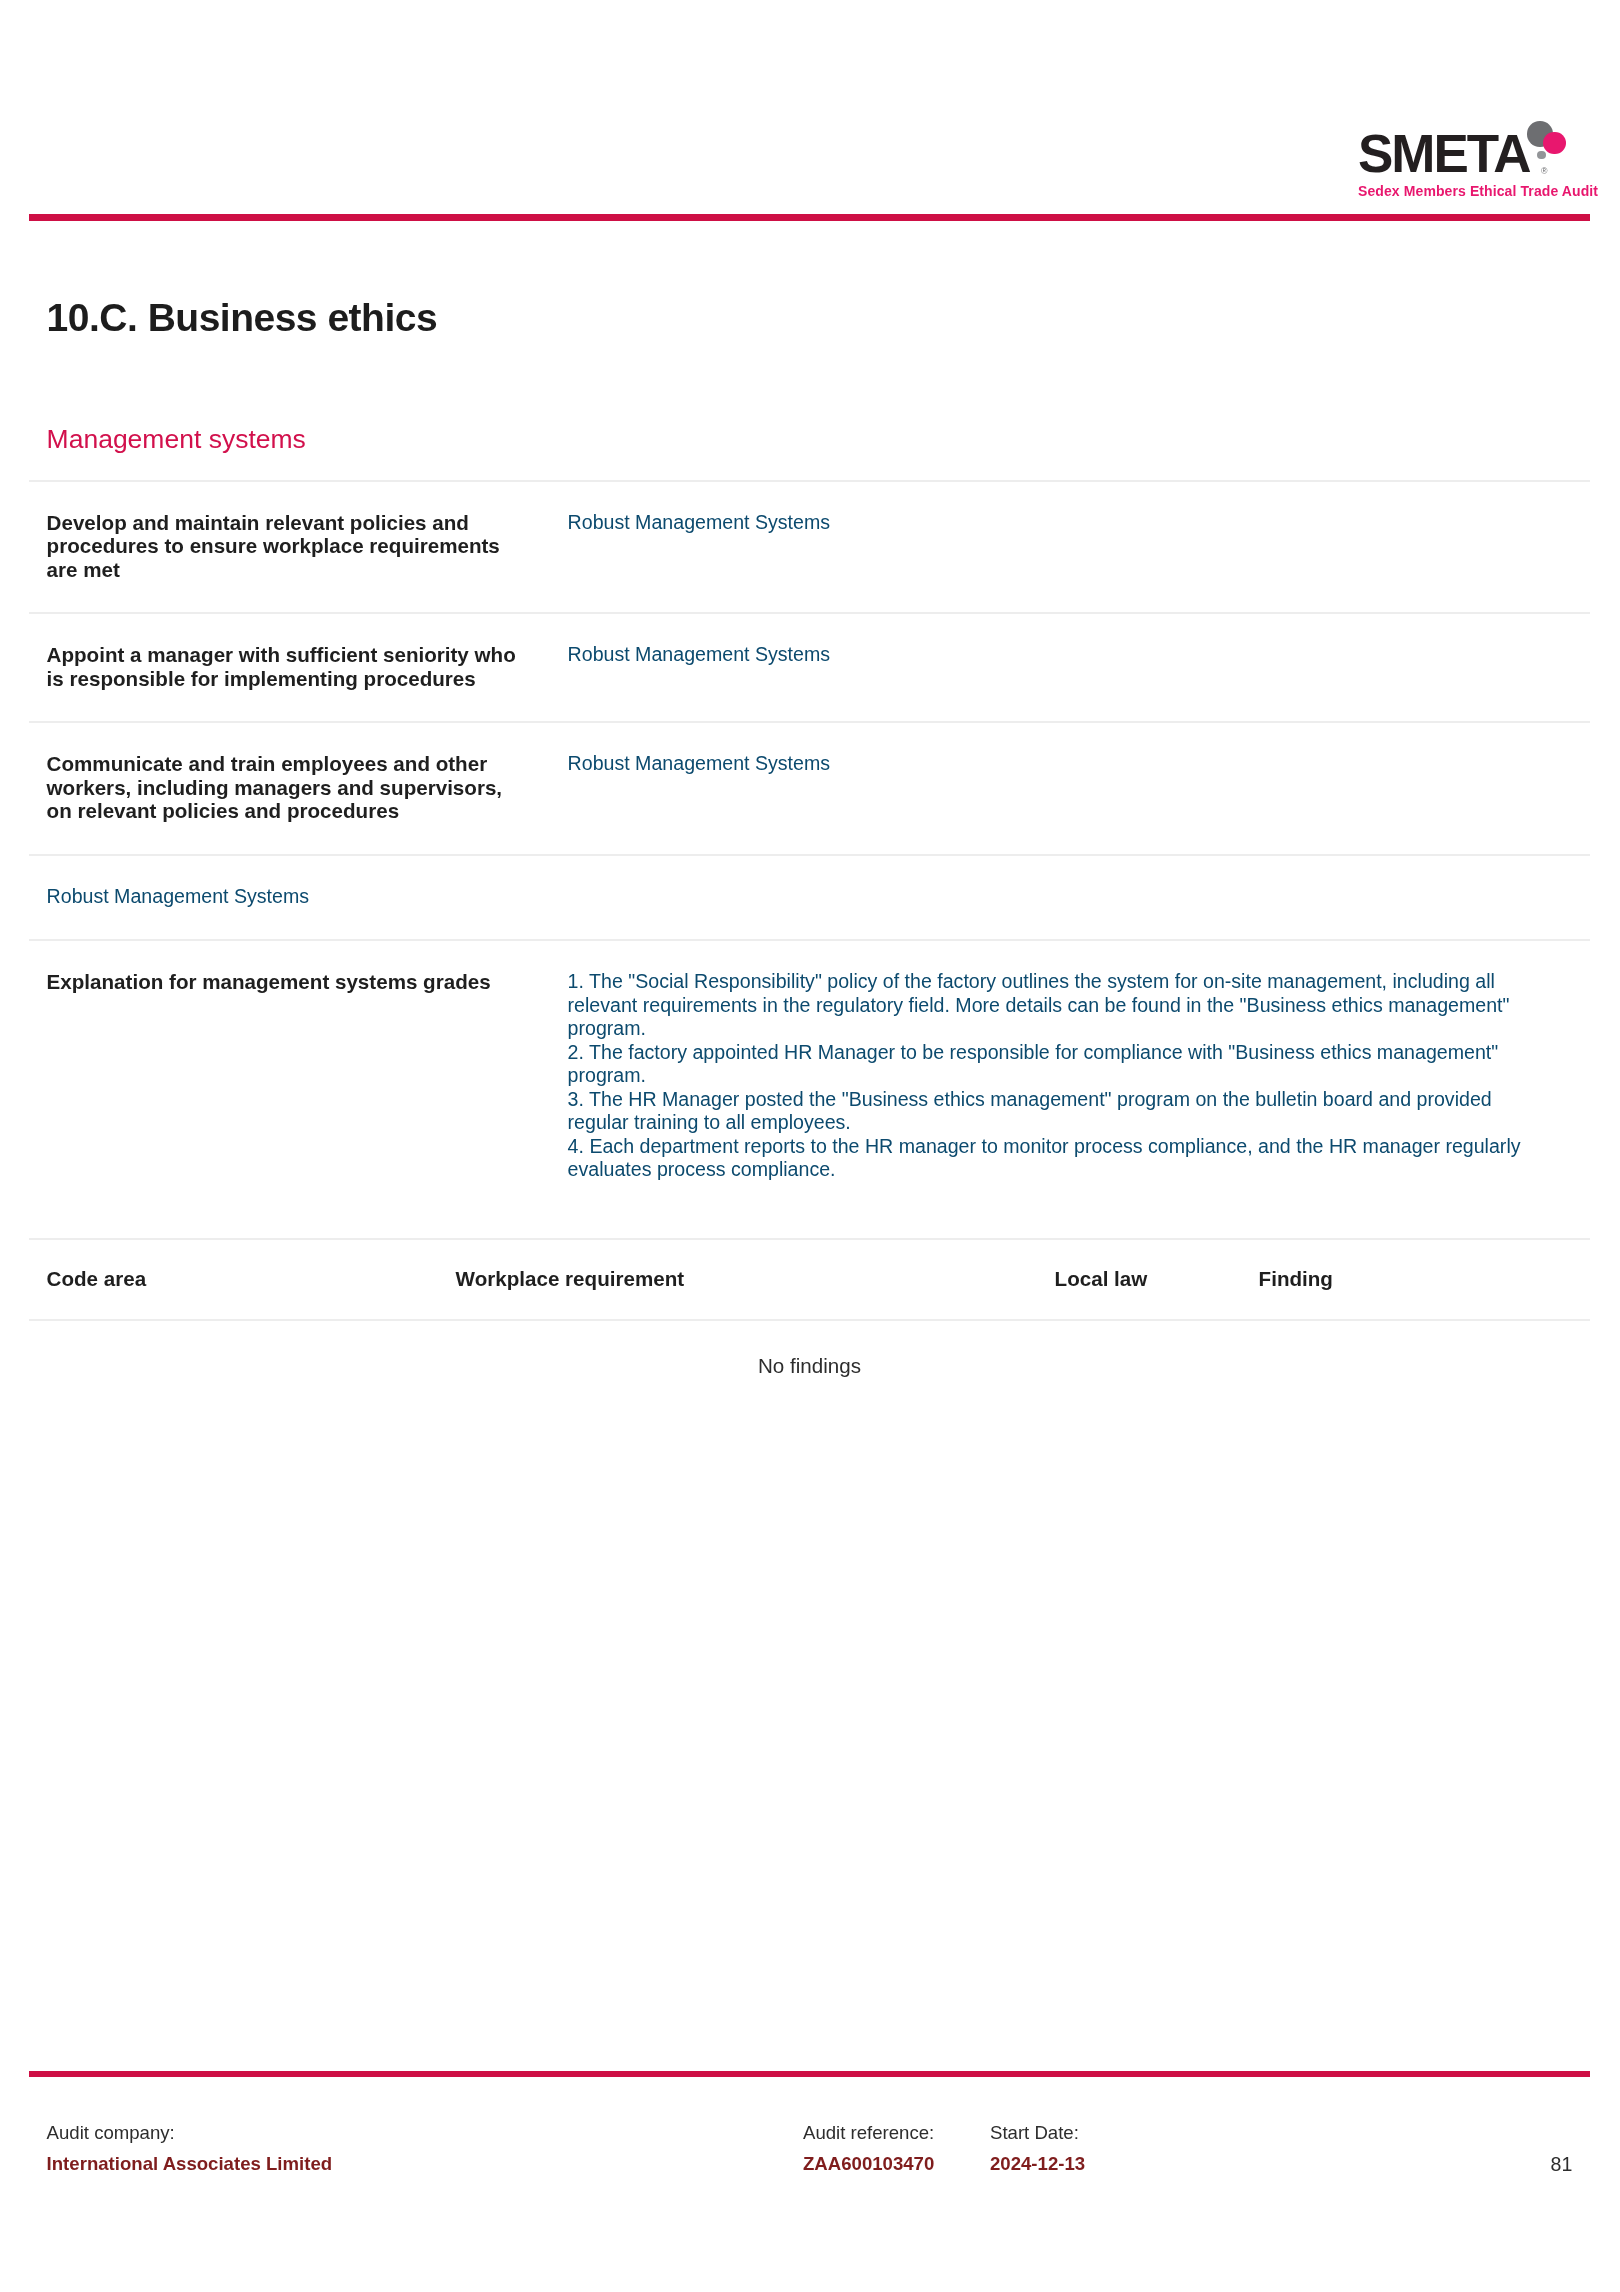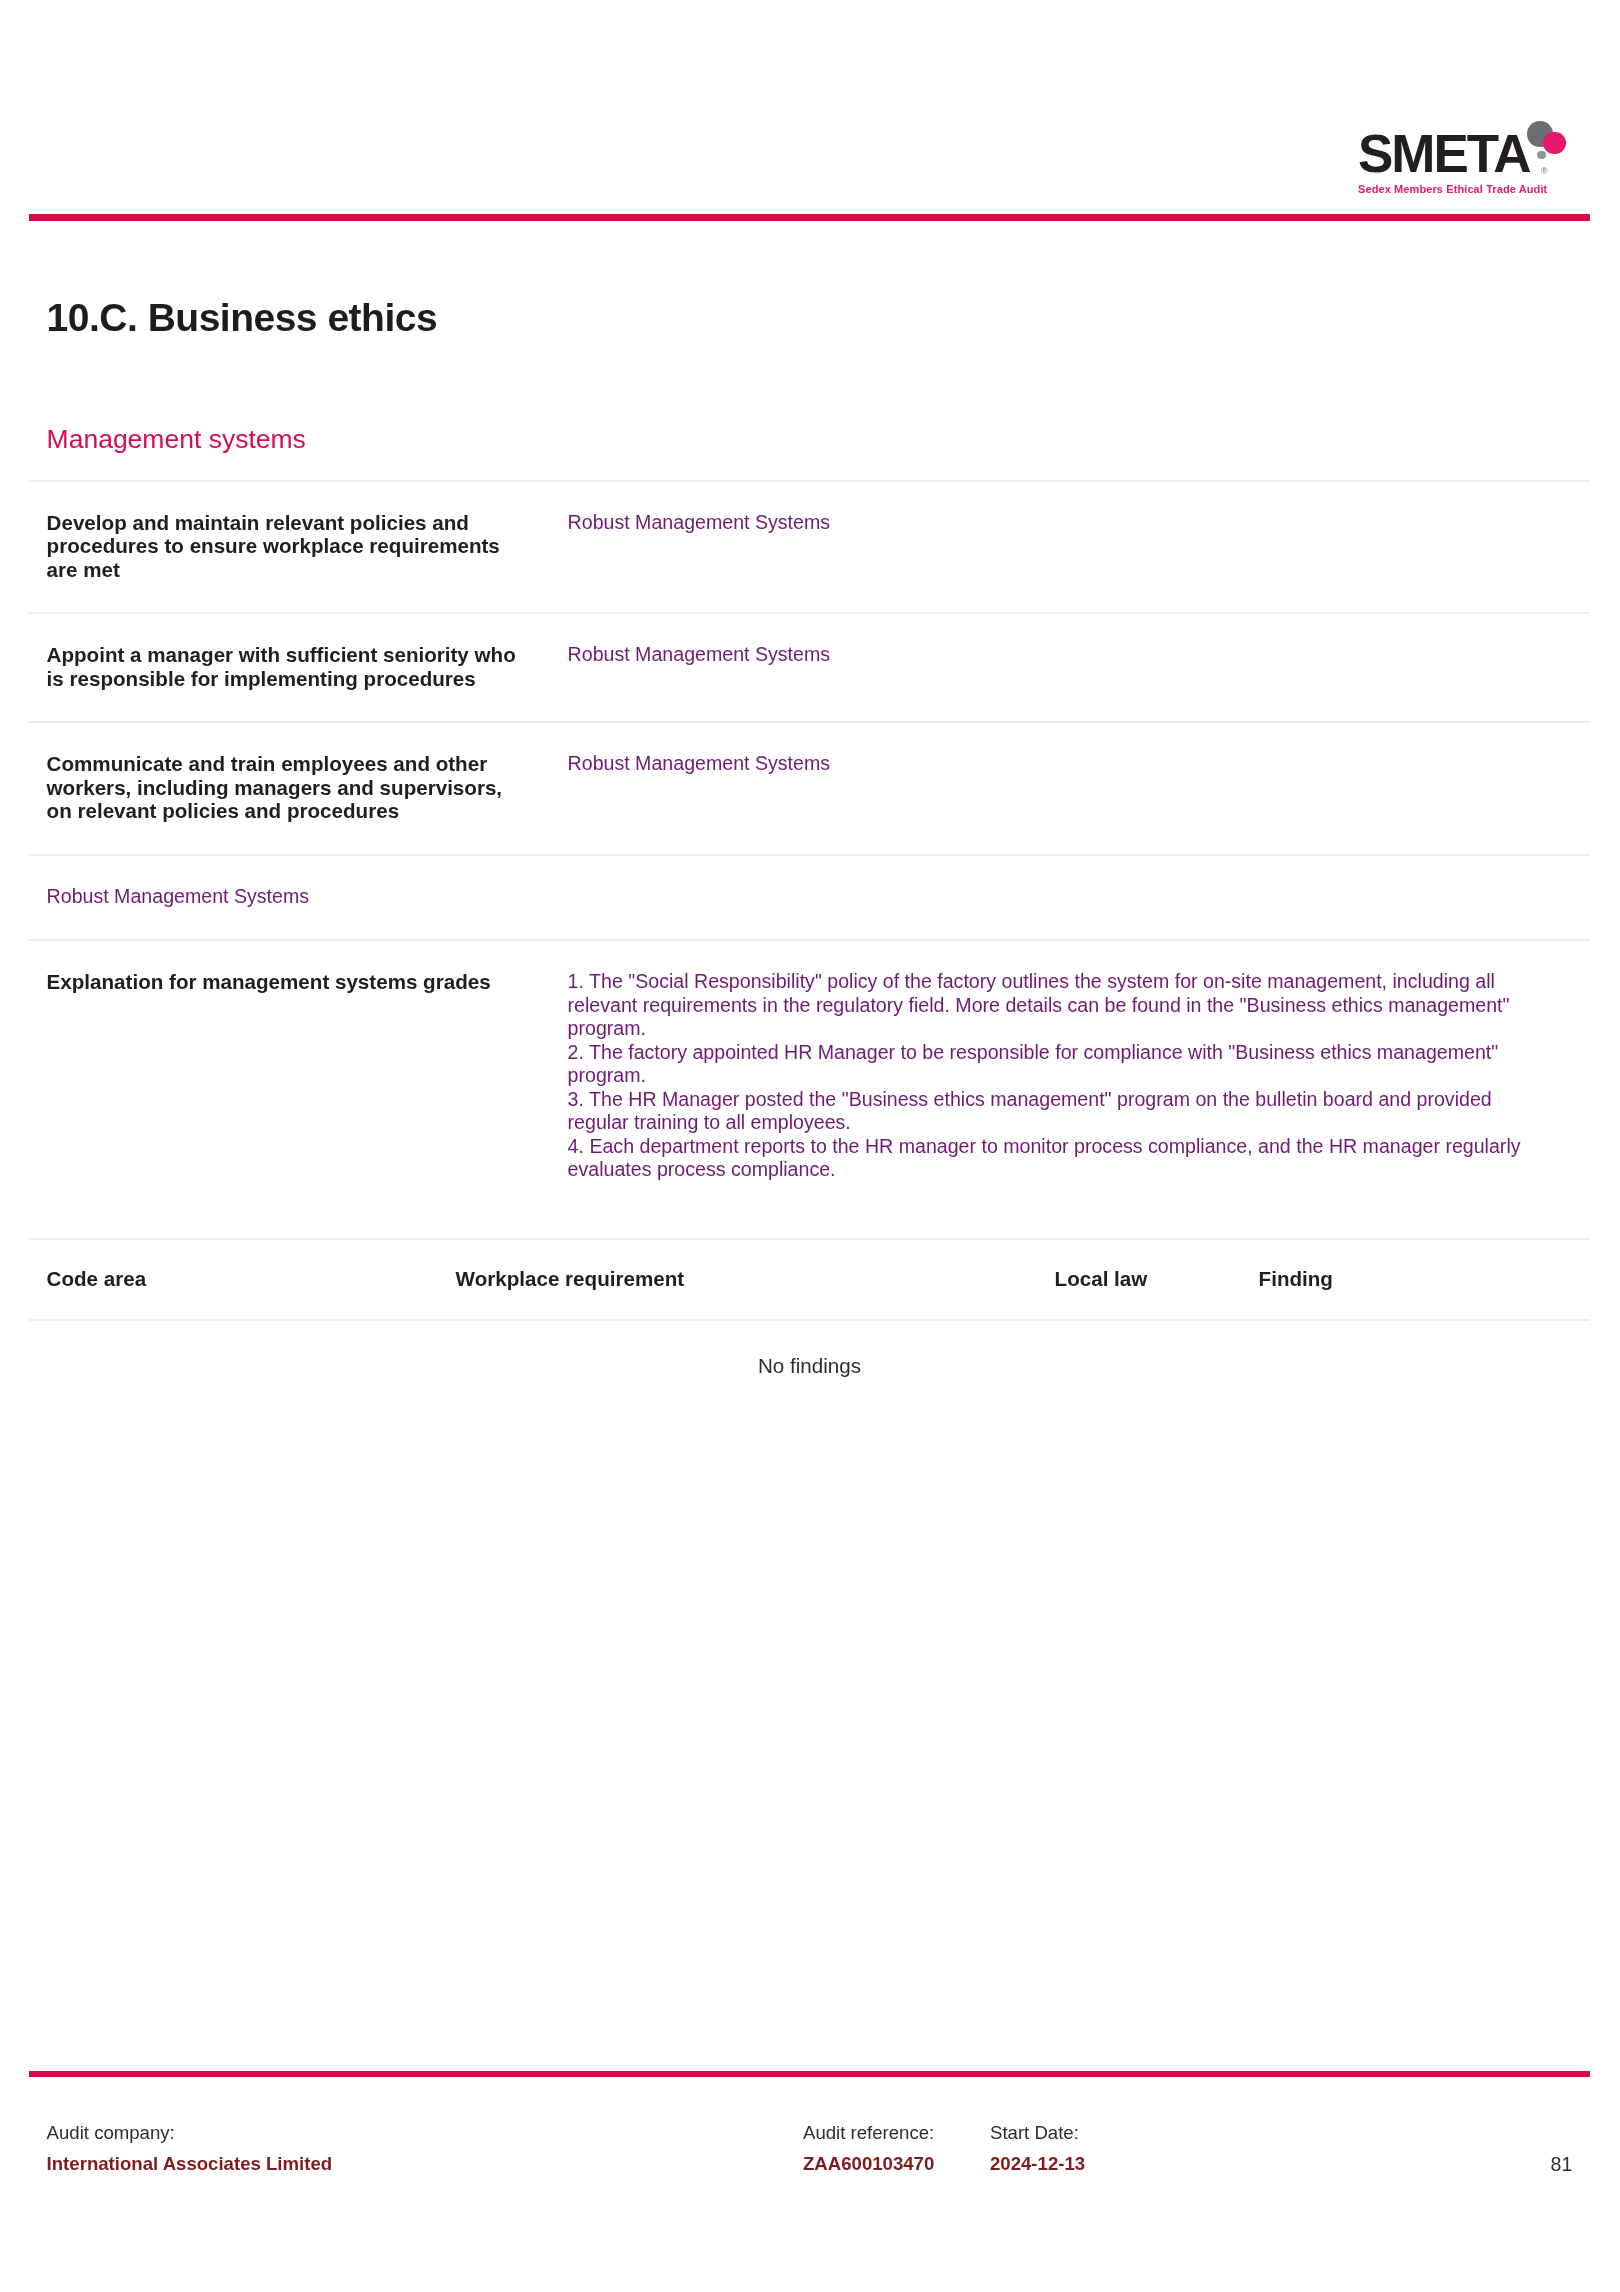--- a/index.html
+++ b/index.html
@@ -18,21 +18,21 @@
   .logo-word {
     font-size:53px; font-weight:800; color:#231f20;
     letter-spacing:-2px; line-height:53px; white-space:nowrap;
   }
   .dot { position:absolute; border-radius:50%; }
   .dot-gray-large  { left:169px; top:-5.9px;   width:25.5px; height:25.5px; background:#6d6e71; z-index:1; }
   .dot-pink        { left:185px; top:4.9px;    width:22.5px; height:22.5px; background:#e8176e; z-index:2; }
   .dot-gray-small  { left:179px; top:23.5px;   width:8.8px;  height:8.8px;  background:#939598; z-index:3; }
   .logo-reg { position:absolute; left:183px; top:39px; font-size:8.8px; color:#6d6e71; }
   .logo-tagline {
-    margin-top:2.9px; font-size:11px; font-weight:700; color:#e8176e;
+    margin-top:2.9px; font-size:14px; font-weight:700; color:#e8176e;
     letter-spacing:0.1px; white-space:nowrap;
   }
   .top-rule { position:absolute; top:214px; left:29px; width:1561px; height:6.9px; background:#ce0f45; }
 
   
   .content { position:absolute; top:294px; left:29px; width:1561px; }
   .doc-title {
     margin-left:17.6px;
     font-size:39px; font-weight:700; color:#1d1d1d;
     letter-spacing:-0.5px; line-height:47px;
@@ -48,21 +48,21 @@
   .mgmt-row {
     display:grid; grid-template-columns:490px 1fr; column-gap:31px;
     border-top:2px solid #ededed;
     padding:29px 17.6px 31px 17.6px;
   }
   .mgmt-label {
     font-size:20.6px; font-weight:700; color:#1f1f1f; line-height:23.5px;
     max-width:470px;
   }
   .mgmt-value {
-    font-size:19.6px; font-weight:400; color:#701a75; line-height:23.5px;
+    font-size:19.6px; font-weight:400; color:#0c4a6e; line-height:23.5px;
     max-width:990px; white-space:pre-line;
   }
 
   .summary-header {
     margin-top:25.5px;
     display:grid; grid-template-columns:409px 599px 204px 1fr;
     border-top:2px solid #ededed; border-bottom:2px solid #ededed;
     padding:27.4px 17.6px;
   }
   .summary-col { font-size:20.6px; font-weight:700; color:#1f1f1f; }

